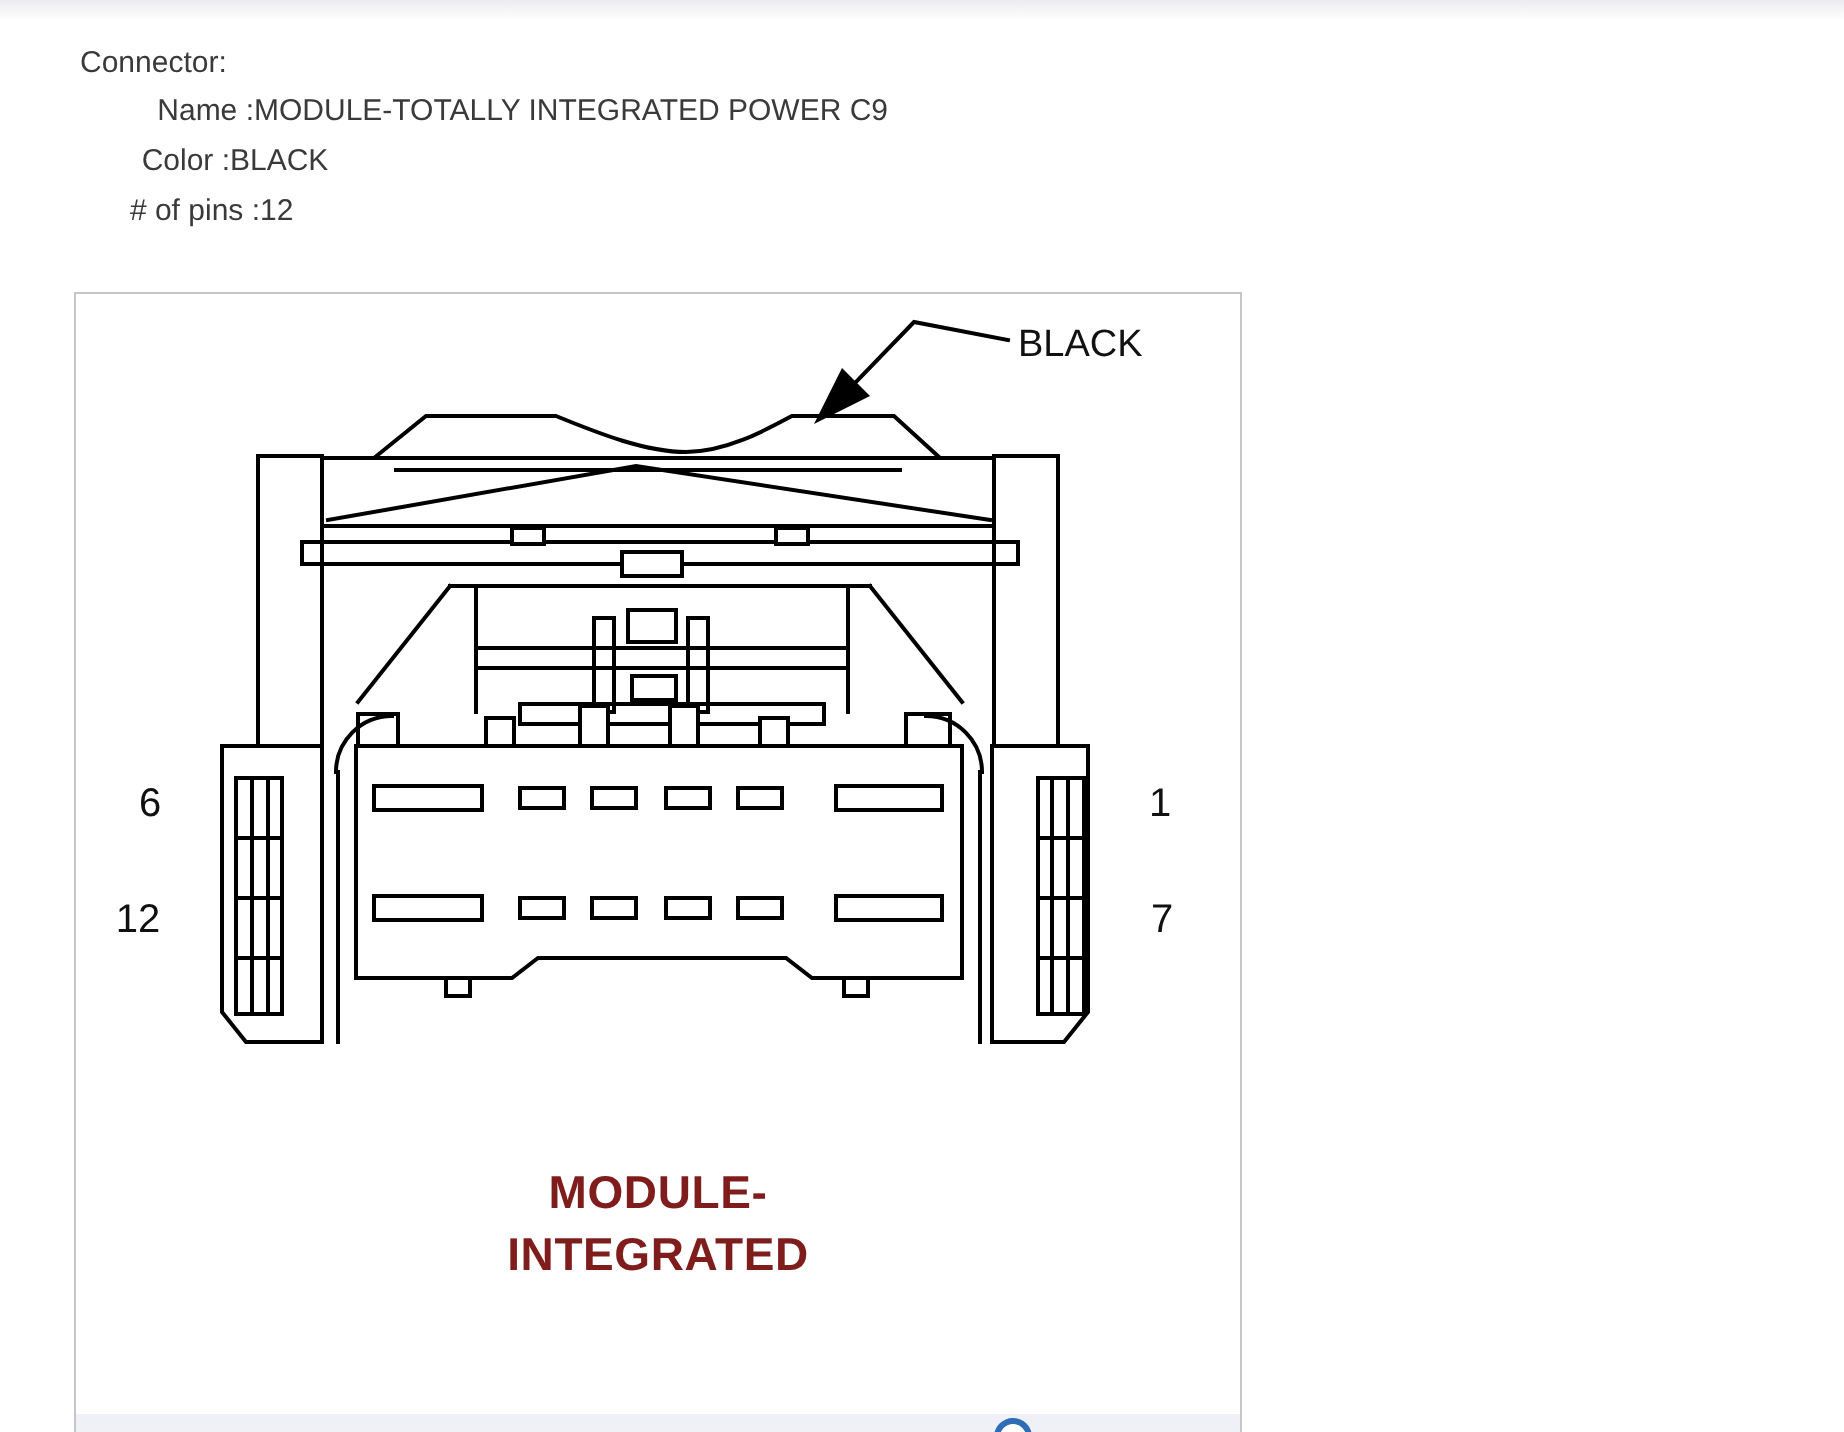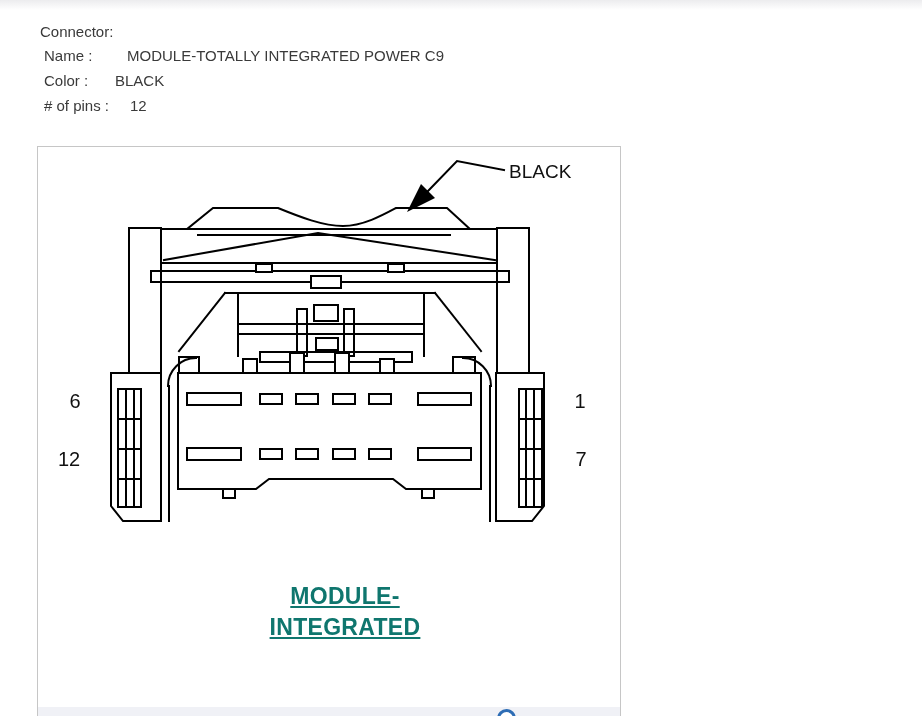--- a/index.html
+++ b/index.html
@@ -4,30 +4,30 @@
 <style>
   html,body{margin:0;padding:0;background:#ffffff;width:922px;height:716px;overflow:hidden;
             font-family:"Liberation Sans",sans-serif;}
   
   .top-fade{position:absolute;left:0;top:0;width:922px;height:10px;
             background:linear-gradient(#ececee,#ffffff);}
   
   .header{position:absolute;left:40px;top:21px;font-size:15px;color:#3a3a3a;}
   .header .title{line-height:22px;}
   .header .row{margin-left:4px;line-height:25px;white-space:nowrap;}
-  .header .lbl{display:inline-block;}
+  .header .lbl{display:inline-block;text-align:right;}
   .header .row:nth-of-type(2) .lbl{width:83px;}
   .header .row:nth-of-type(3) .lbl{width:71px;}
   .header .row:nth-of-type(4) .lbl{width:86px;}
   
   .panel{position:absolute;left:37px;top:146px;width:582px;height:570px;
          border:1px solid #c6c6c6;border-bottom:none;background:#fff;overflow:hidden;}
   .panel svg{position:absolute;left:0;top:0;}
-  .caption{position:absolute;left:16px;top:434px;width:100%;text-align:center;
-           font-weight:bold;font-size:23px;line-height:31px;color:#0f766e;letter-spacing:.3px;text-decoration:underline;}
+  .caption{position:absolute;left:0;top:434px;width:100%;text-align:center;
+           font-weight:bold;font-size:23px;line-height:31px;color:#7f1d1d;letter-spacing:.3px;}
   .footer-strip{position:absolute;left:0;top:560px;width:100%;height:12px;background:#f0f1f6;}
   .blue-dot{position:absolute;left:459px;top:2px;width:13px;height:13px;background:#fff;
             border:3px solid #2e6db5;border-radius:50%;}
 </style>
 </head>
 <body>
 
 <div class="top-fade"></div>
 
 <div class="header">

